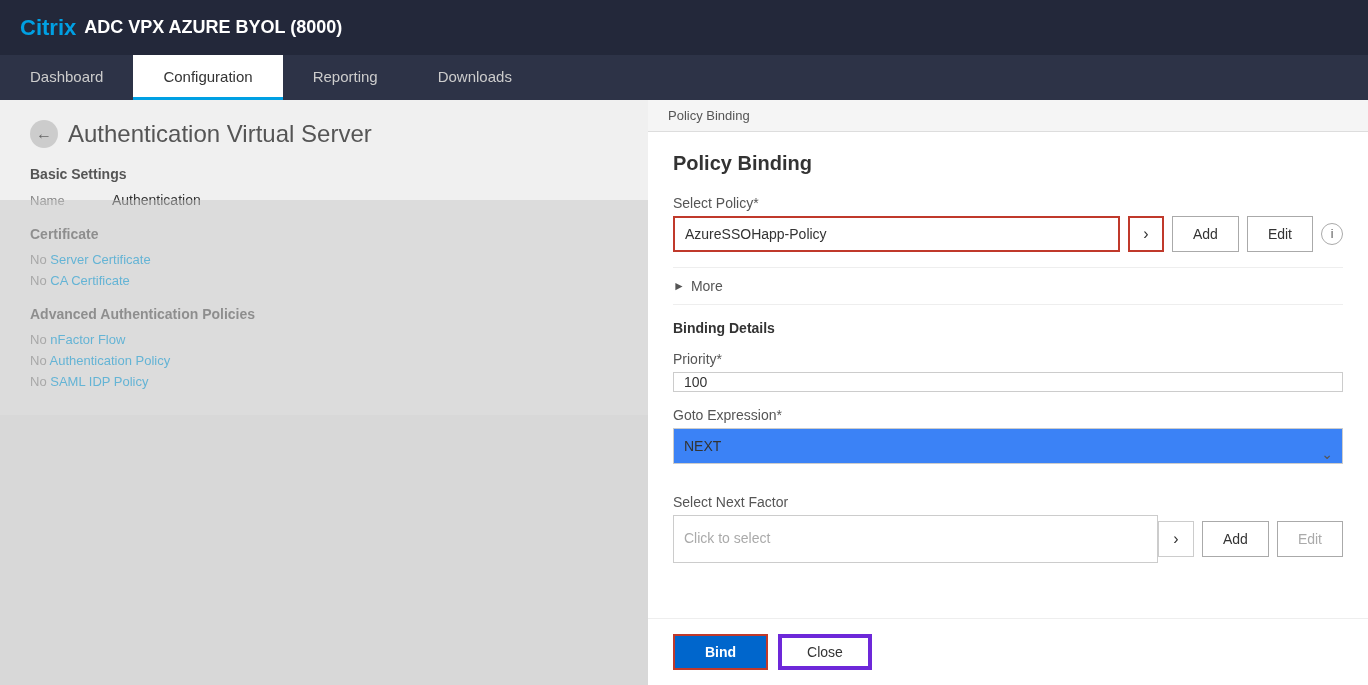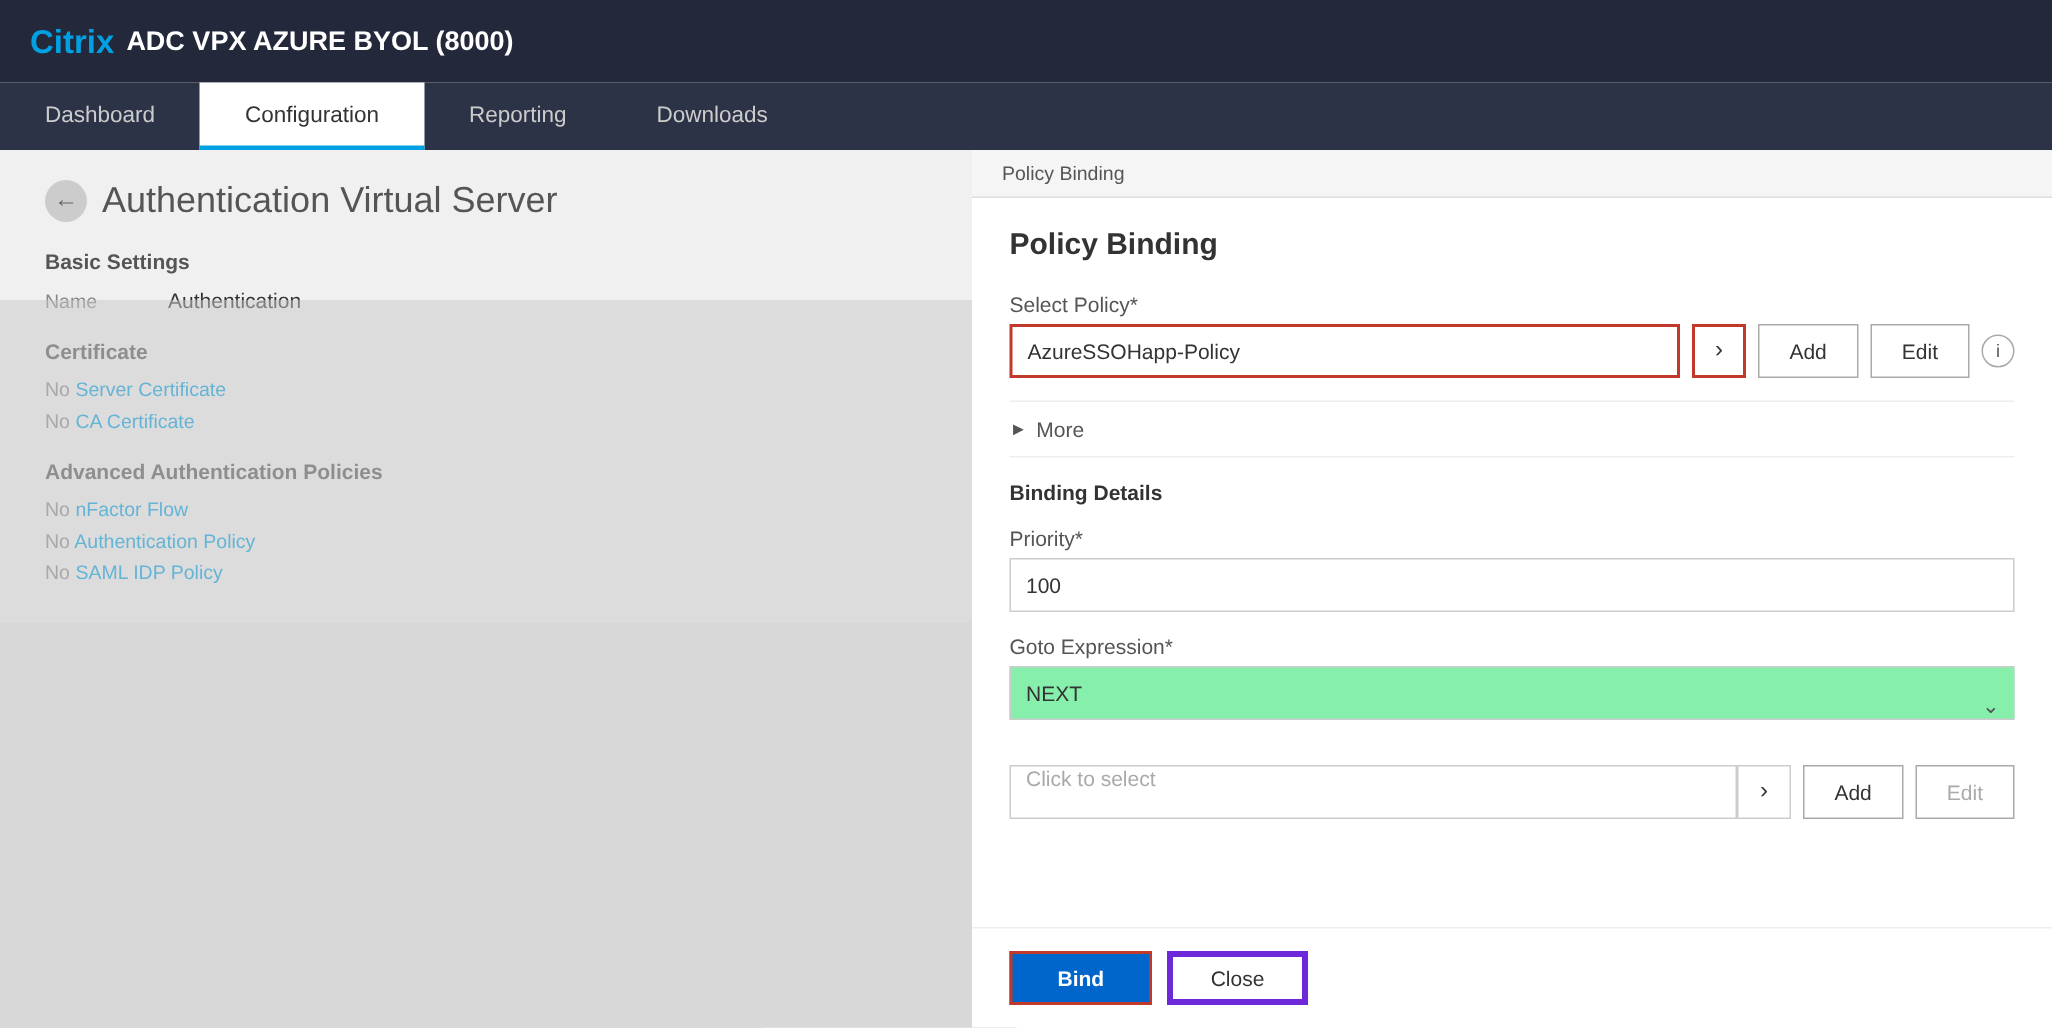--- a/index.html
+++ b/index.html
@@ -224,39 +224,39 @@
     }
     .more-section .arrow { font-size: 12px; }
     .binding-details-title {
       font-size: 14px;
       font-weight: bold;
       color: #333;
       margin-bottom: 15px;
     }
     .full-input {
       width: 100%;
-      height: 36px;
+      height: 20px;
       border: 1px solid #ccc;
       padding: 0 10px;
       font-size: 14px;
       color: #333;
       outline: none;
       margin-bottom: 15px;
     }
     .select-input {
       width: 100%;
       height: 36px;
       border: 1px solid #ccc;
       padding: 0 10px;
       font-size: 14px;
       color: #333;
       outline: none;
       margin-bottom: 15px;
       appearance: none;
-      background: #86efac;
+      background: #3b82f6;
       cursor: pointer;
     }
     .select-wrapper {
       position: relative;
       margin-bottom: 15px;
     }
     .select-wrapper .chevron {
       position: absolute;
       right: 10px;
       top: 50%;
@@ -266,27 +266,27 @@
       pointer-events: none;
     }
     .click-to-select {
       display: flex;
       align-items: center;
       gap: 0;
       margin-bottom: 20px;
     }
     .click-select-field {
       flex: 1;
-      height: 36px;
+      height: 48px;
       border: 1px solid #ccc;
-      padding: 0 10px;
+      padding: 16px 10px;
       font-size: 14px;
       color: #aaa;
       display: flex;
-      align-items: flex-start;
+      align-items: flex-end;
     }
     .panel-footer {
       padding: 15px 25px;
       display: flex;
       gap: 10px;
       border-top: 1px solid #eee;
     }
     .bind-btn {
       height: 36px;
       padding: 0 30px;
@@ -400,20 +400,21 @@
       <div class="select-wrapper">
         <select class="select-input">
           <option>NEXT</option>
           <option>END</option>
           <option>USE_INVOCATION_RESULT</option>
         </select>
         <span class="chevron">⌄</span>
       </div>
 
       
+      <div class="form-label">Select Next Factor</div>
       <div class="click-to-select">
         <div class="click-select-field">
           <span>Click to select</span>
         </div>
         <div class="arrow-btn-gray">›</div>
         <button class="action-btn" style="margin-left:8px;">Add</button>
         <button class="action-btn disabled" style="margin-left:8px;">Edit</button>
       </div>
     </div>
 

